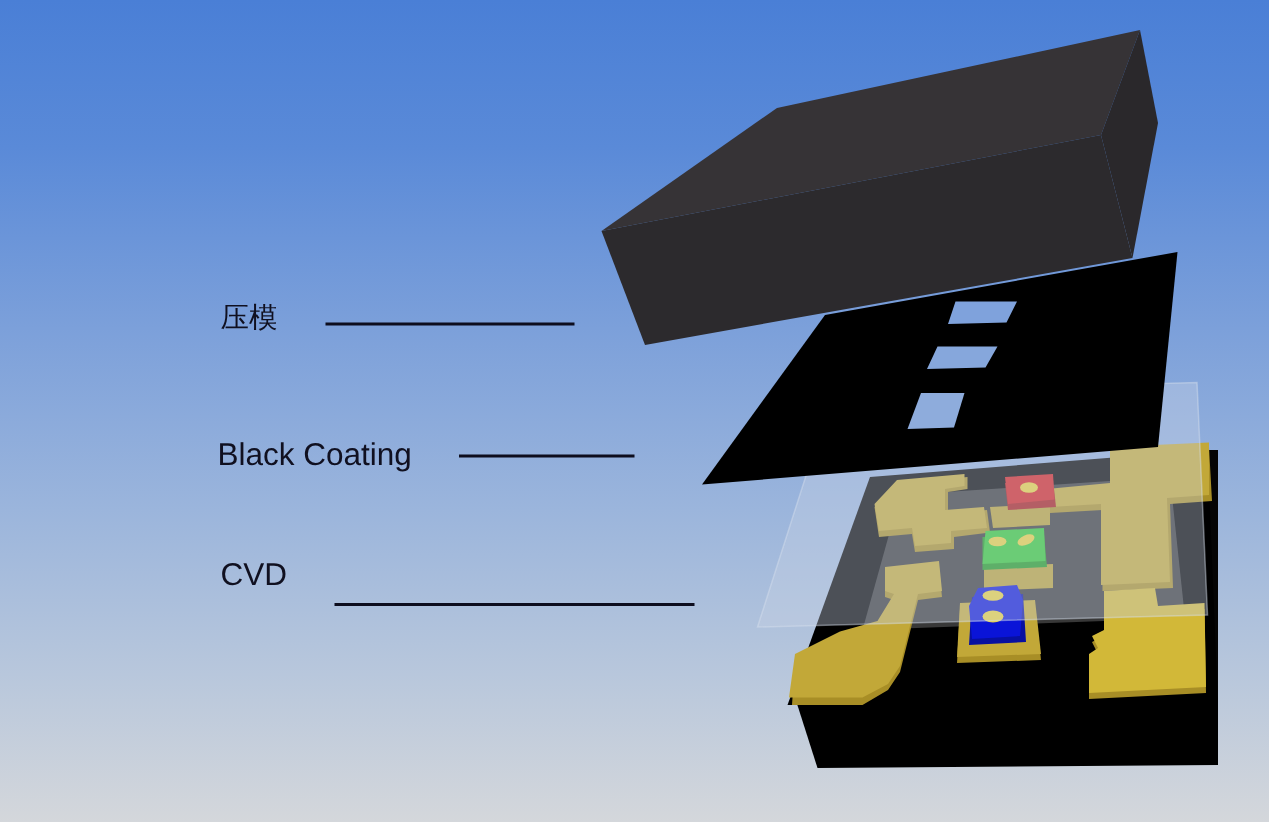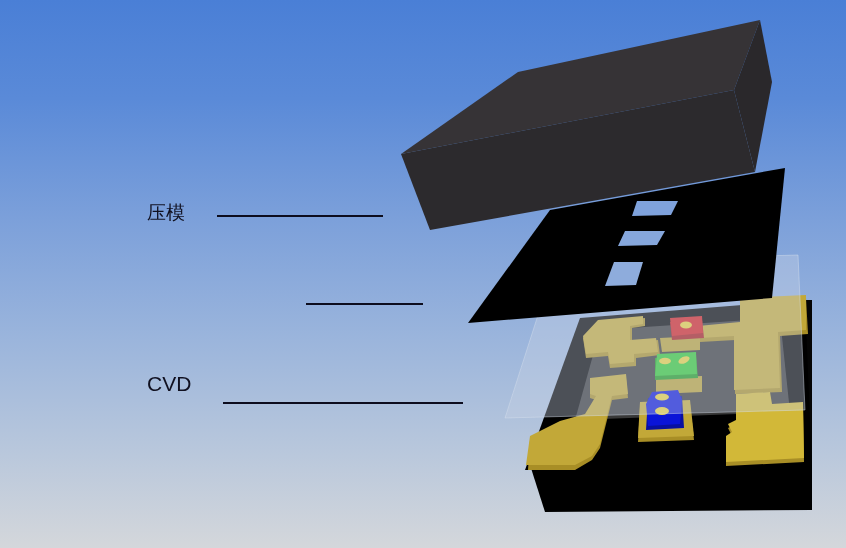--- a/index.html
+++ b/index.html
@@ -112,18 +112,19 @@
 
       <polygon points="734,90 760,20 772,82 755,172" fill="#2a282b"></polygon>
 
       <polygon points="401,154 734,90 755,172 430,230" fill="#2c2a2d"></polygon>
     </g>
   </svg>
 
   <span class="label cjk" style="left:147px;top:203px;">压模</span>
   <div class="leader" style="left:217px;top:215px;width:166px;"></div>
 
+  <span class="label" style="left:145px;top:293px;">Black Coating</span>
   <div class="leader" style="left:306px;top:303px;width:117px;"></div>
 
   <span class="label" style="left:147px;top:373px;">CVD</span>
   <div class="leader" style="left:223px;top:402px;width:240px;"></div>
 
 </div>
 
 </body></html>

